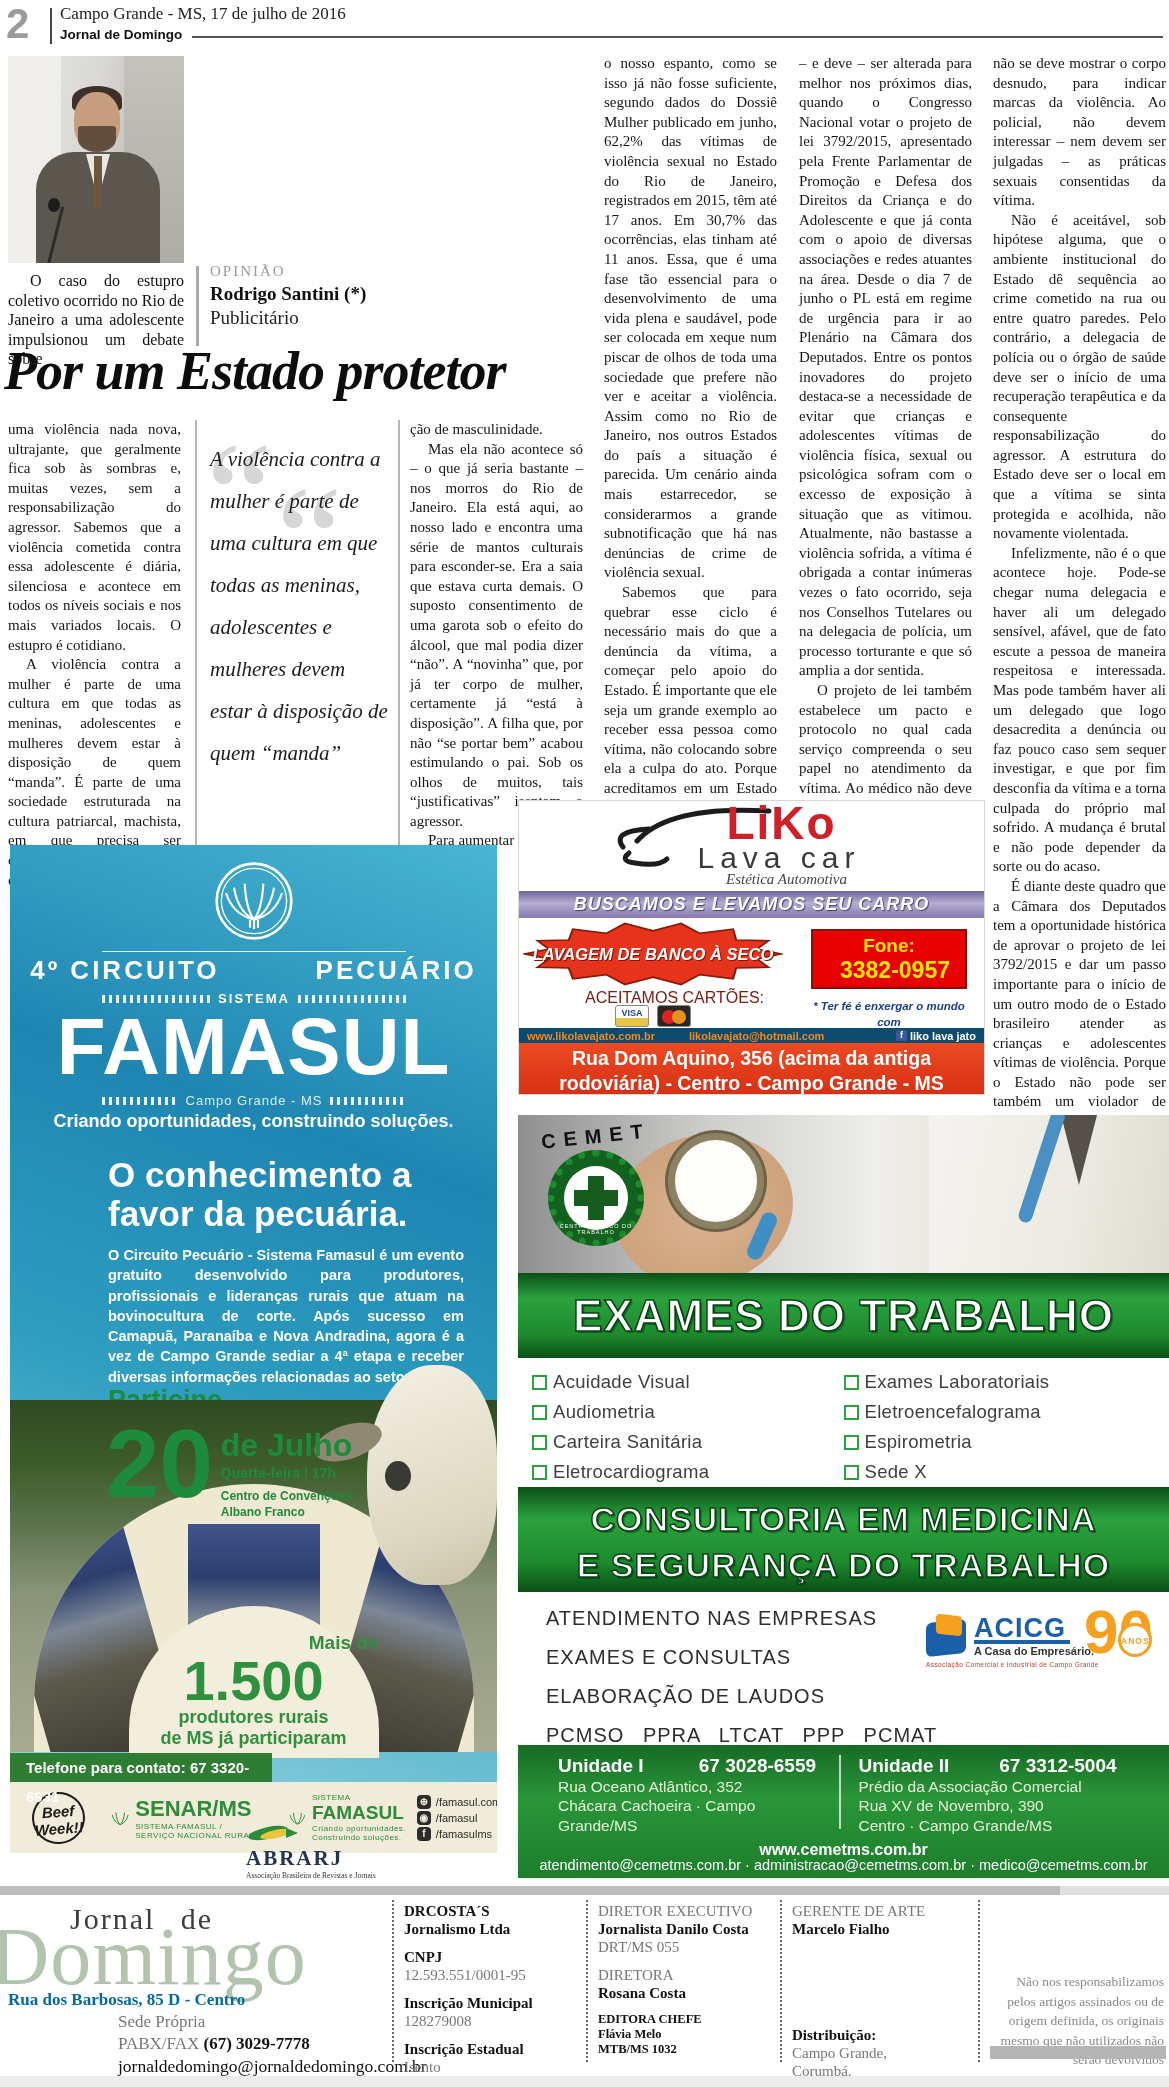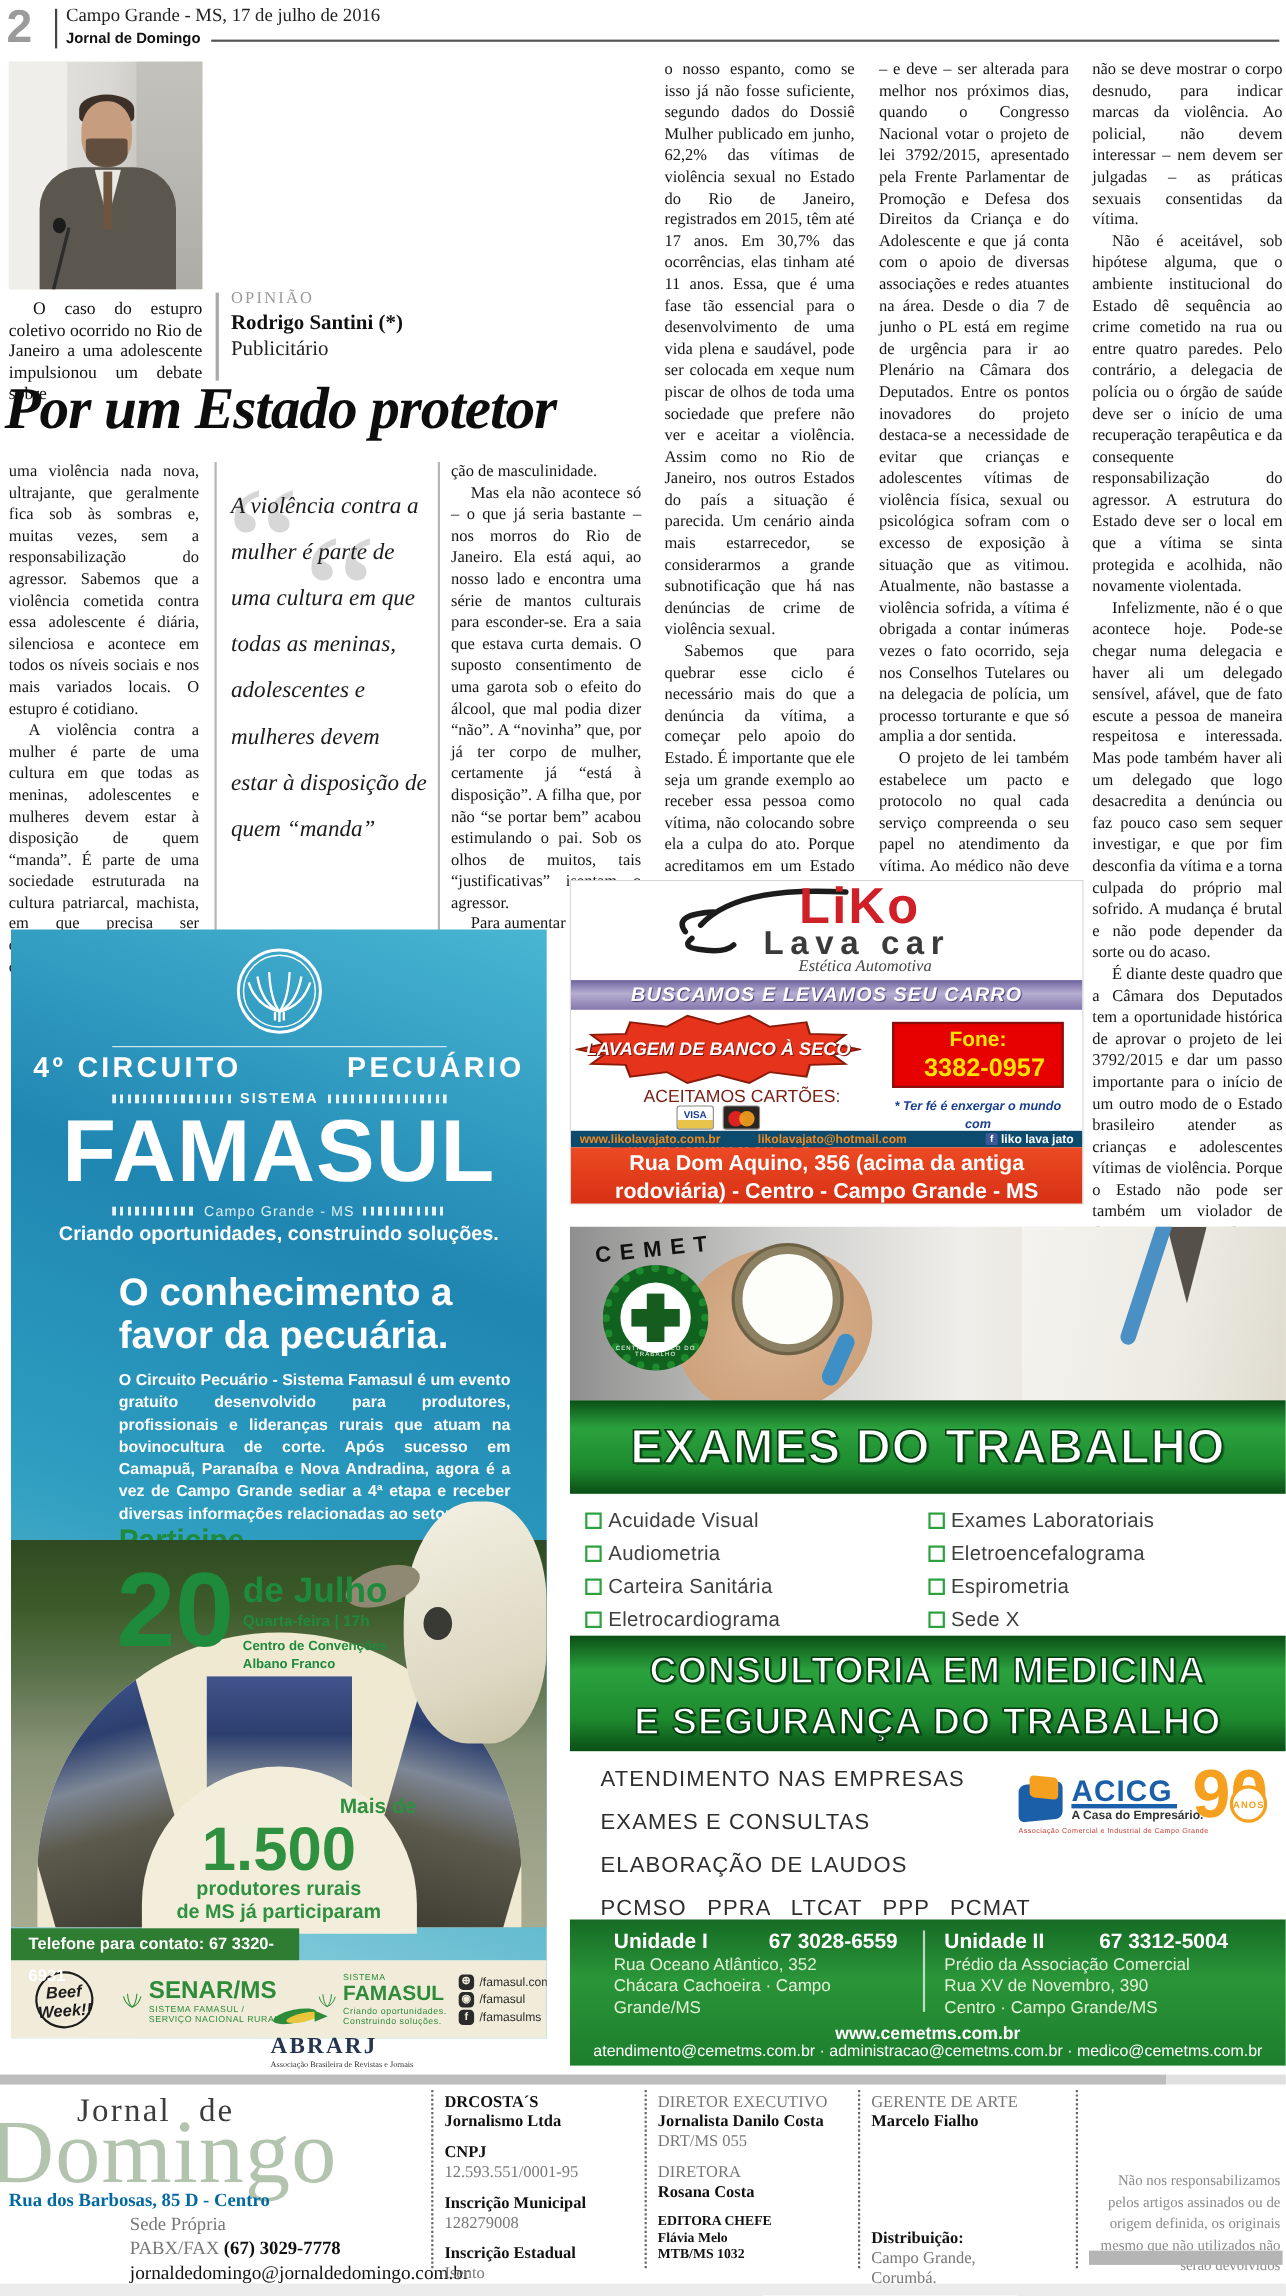--- a/index.html
+++ b/index.html
@@ -125,21 +125,21 @@
   .fm-soc-row { display:flex; align-items:center; margin:2px 0; }
   .soc-ic { width:14px; height:14px; border-radius:4px; background:#2b2b2b; color:#f0ecd9; font-size:10px;
             line-height:14px; text-align:center; margin-right:5px; font-weight:bold; }
 
   
   .liko { position:absolute; left:518px; top:800px; width:467px; height:295px; background:#fff;
           border:1px solid #d8d8d8; font-family:"Liberation Sans",sans-serif; overflow:hidden; }
   .lk-logo { position:absolute; left:0; top:2px; width:100%; text-align:center; }
   .lk-car { position:absolute; left:70px; top:0px; }
   .lk-brand { font-size:46px; font-weight:800; color:#cf2027; line-height:.9; letter-spacing:2px; margin-left:60px; }
-  .lk-brand2 { font-size:30px; font-weight:700; color:#3a3a3a; line-height:.9; letter-spacing:6px; margin-left:55px; }
+  .lk-brand2 { font-size:30px; font-weight:400; color:#3a3a3a; line-height:.9; letter-spacing:6px; margin-left:55px; }
   .lk-tag { font-size:15px; font-style:italic; color:#444; font-family:"Liberation Serif",serif; margin-left:70px; }
   .lk-banner { position:absolute; left:0; top:90px; width:100%; height:27px; text-align:center;
                background:linear-gradient(#6f639e,#b6aed1 45%,#8478ae); color:#fff; font-weight:bold;
                font-style:italic; font-size:18px; letter-spacing:1px; line-height:27px;
                text-shadow:1px 1px 1px #4a3f78; }
   .lk-burst { position:absolute; left:4px; top:120px; width:260px; height:66px; }
   .lk-burst-label { position:absolute; left:0; top:0; width:100%; height:100%; display:flex;
                     align-items:center; justify-content:center; color:#fff; font-weight:800; font-size:16.5px;
                     font-style:italic; text-shadow:1px 1px 0 #7a1408; }
   .lk-cards-label { position:absolute; left:66px; top:188px; font-size:16px; font-weight:400; color:#7a2014; }

